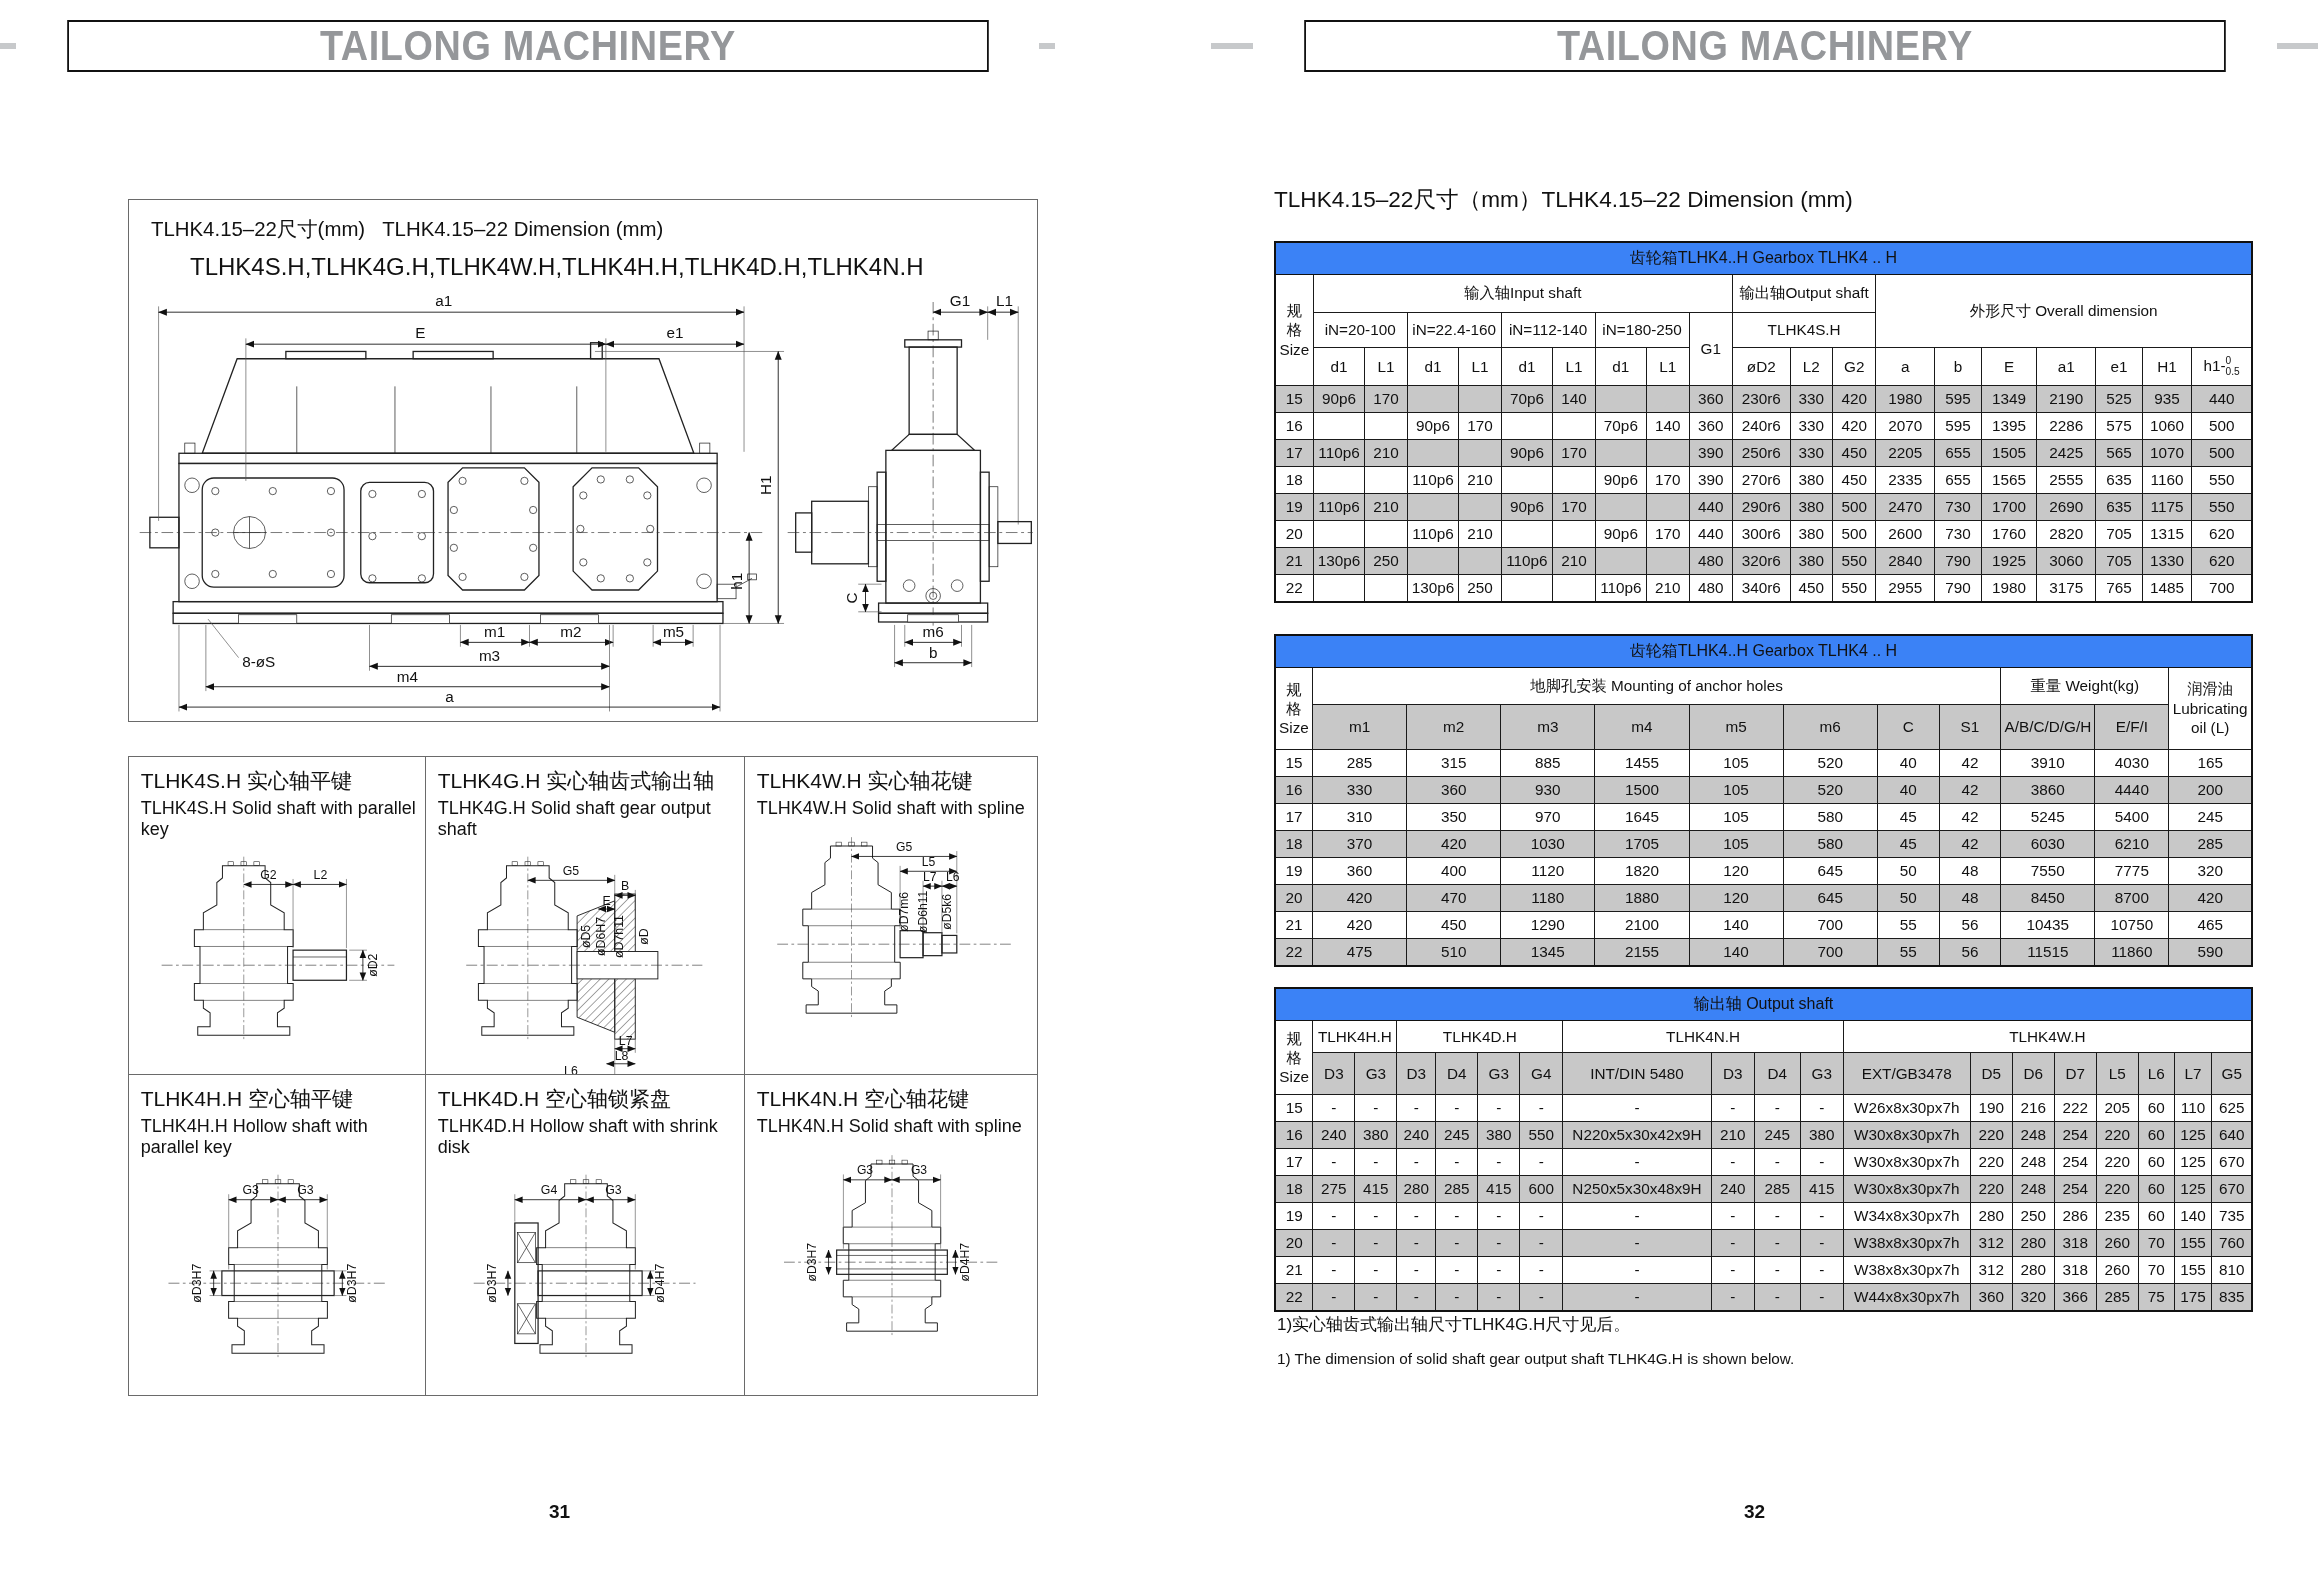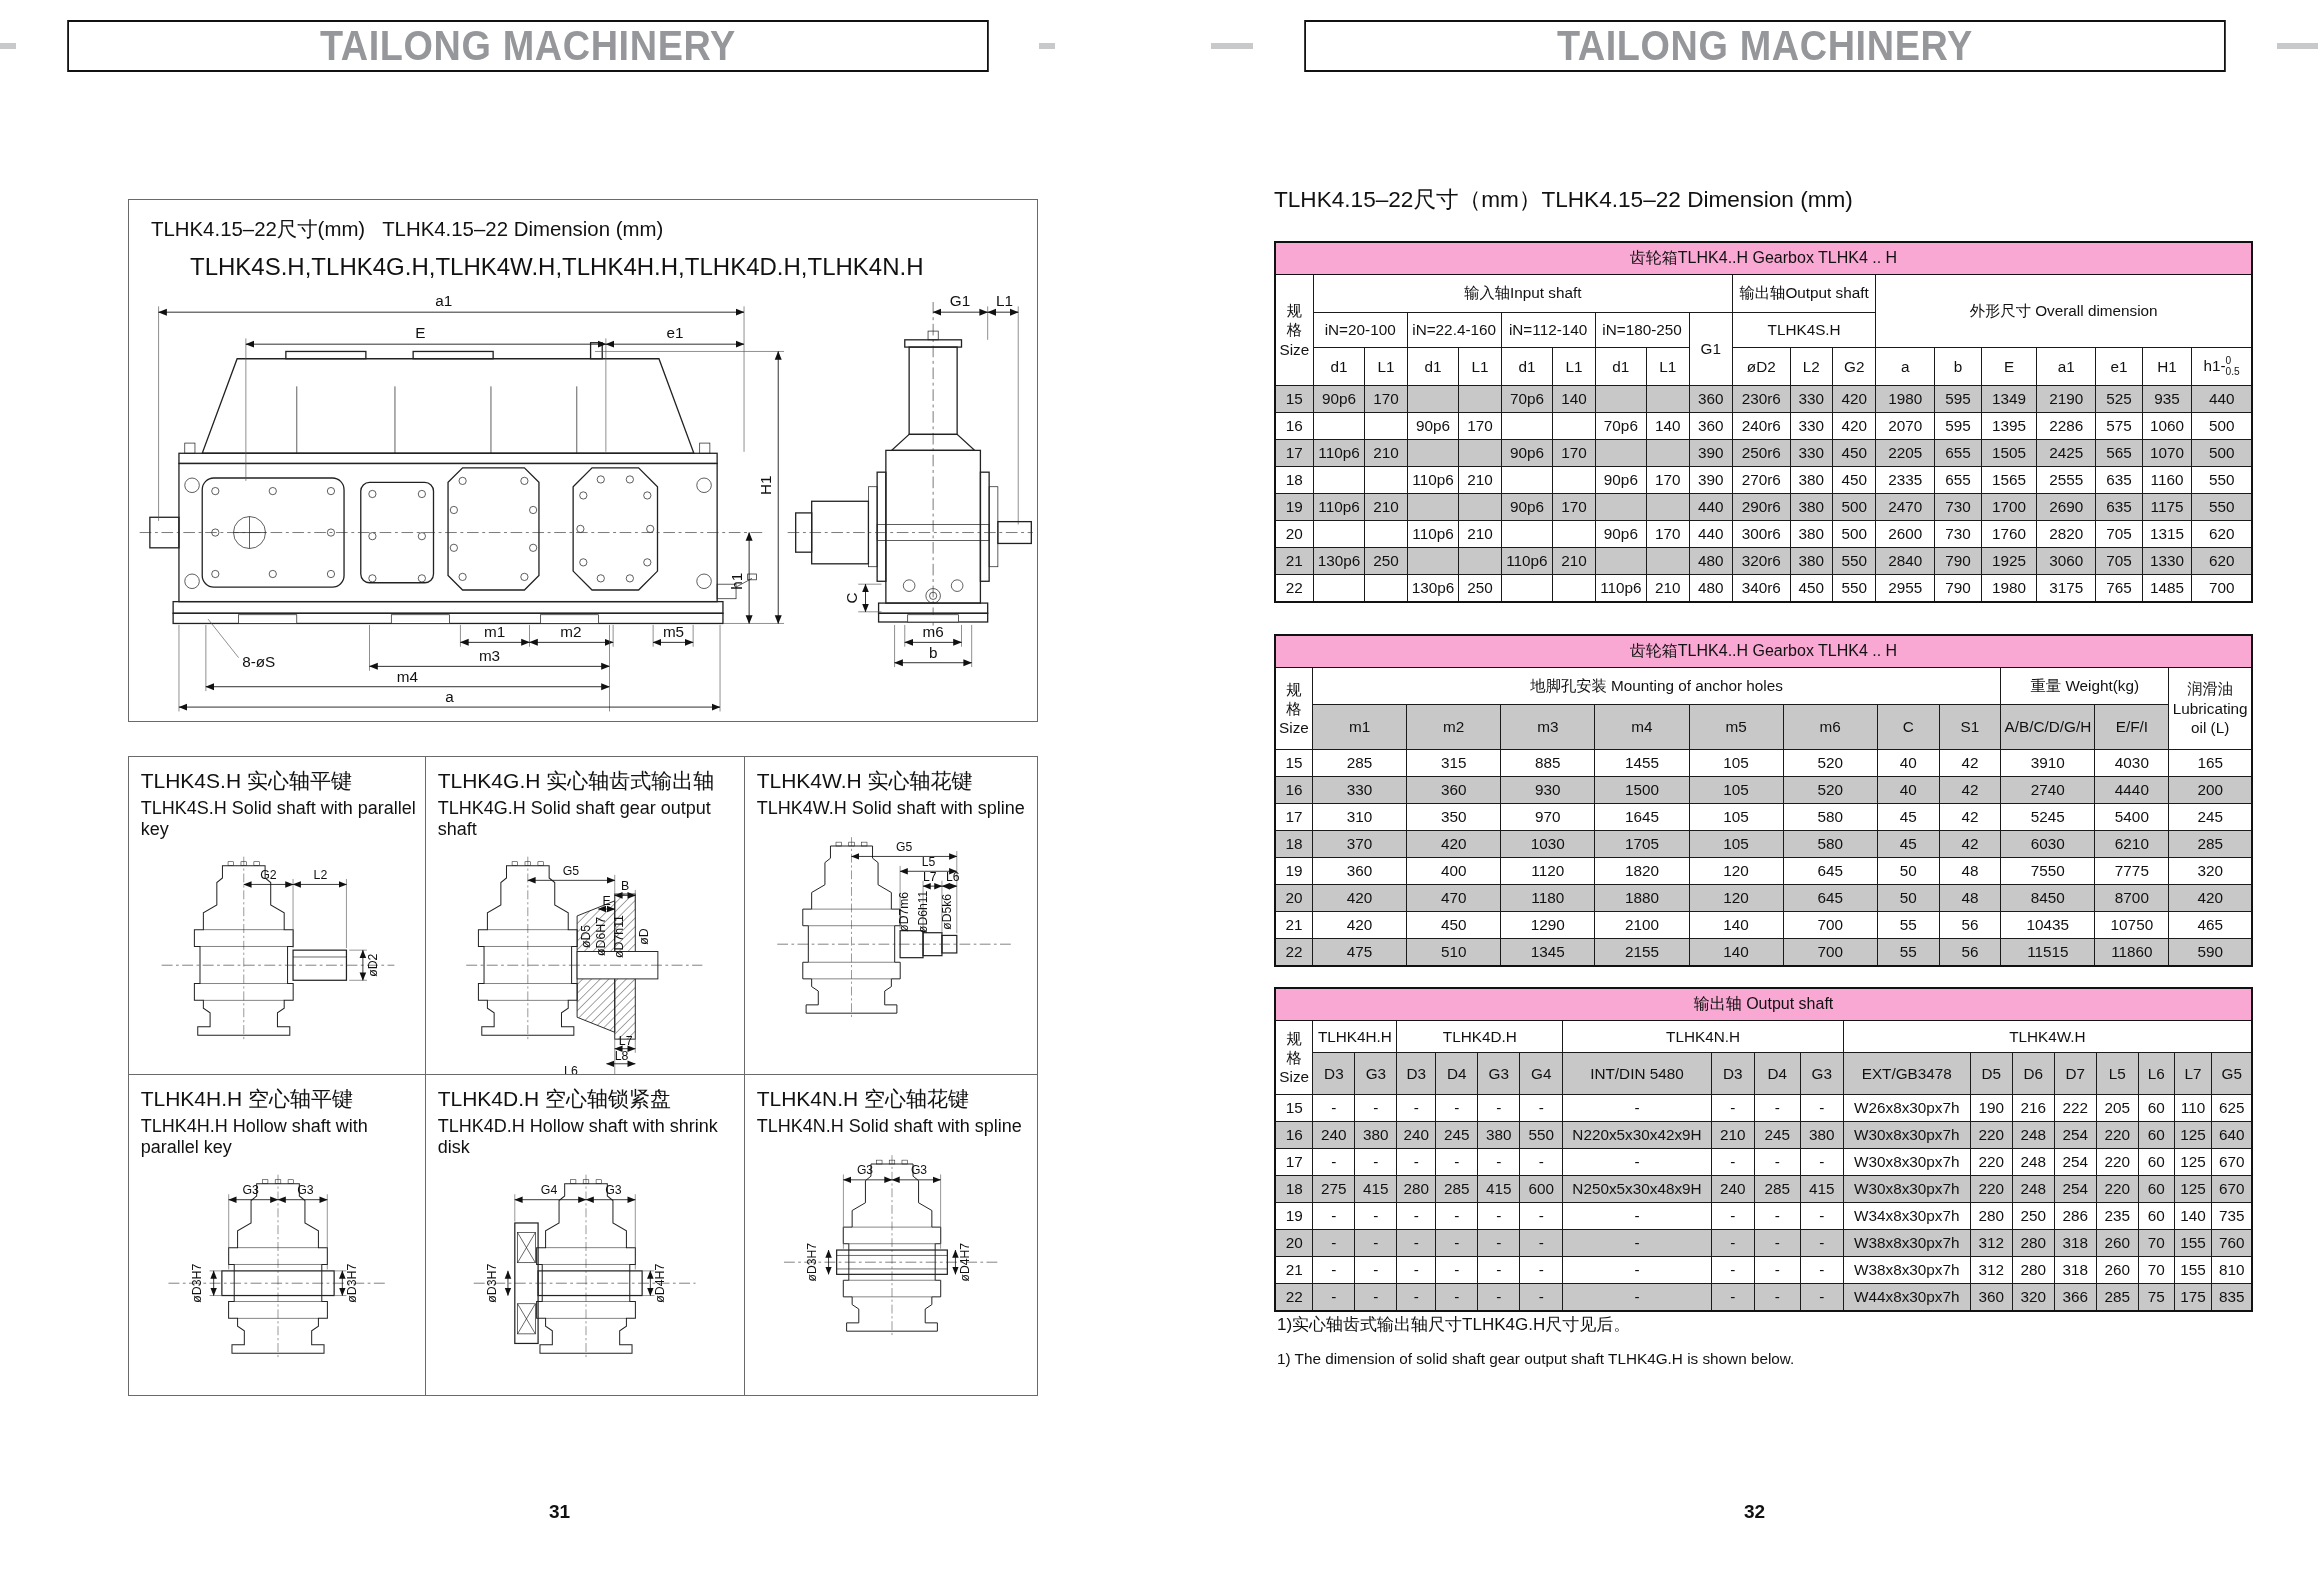--- a/index.html
+++ b/index.html
@@ -40,21 +40,21 @@
   svg .b{stroke:#222;stroke-width:1;fill:#fff}
   .psvg text{font-size:18px}
   svg .hat{fill:url(#hatch);stroke:#222;stroke-width:1.4}
 
   
   #rtitle{position:absolute;left:1274px;top:184px;font-size:22.6px;font-weight:normal}
   .t{border-collapse:collapse;table-layout:fixed;width:979px;font-size:15.3px;text-align:center;
      border:2.2px solid #111;background:#fff}
   .t td{border:1.1px solid #1a1a1a;padding:0 1.5px;height:26px;overflow:hidden}
   .t thead td{font-weight:normal}
-  .t tr.ttl td{background:#f9a8d4;height:31px;font-size:16px;border-bottom:1.8px solid #111}
+  .t tr.ttl td{background:#3b82f6;height:31px;font-size:16px;border-bottom:1.8px solid #111}
   .t thead{border-bottom:1.8px solid #111}
   #t1{position:absolute;left:1274px;top:241px}
   #t2{position:absolute;left:1274px;top:634px}
   #t3{position:absolute;left:1274px;top:987px}
   #t1 tbody tr:nth-child(odd) td{background:#c8c8c8}
   #t2 tbody tr:nth-child(even) td{background:#c8c8c8}
   #t3 tbody tr:nth-child(even) td{background:#c8c8c8}
   .sub td{background:#c8c8c8}
   .subw td{background:#fff}
   .sizecell span{display:block;line-height:1.25}
@@ -744,21 +744,21 @@
         <tr>
           <td>16</td>
           <td>330</td>
           <td>360</td>
           <td>930</td>
           <td>1500</td>
           <td>105</td>
           <td>520</td>
           <td>40</td>
           <td>42</td>
-          <td>2740</td>
+          <td>3860</td>
           <td>4440</td>
           <td>200</td>
         </tr>
         <tr>
           <td>17</td>
           <td>310</td>
           <td>350</td>
           <td>970</td>
           <td>1645</td>
           <td>105</td>

